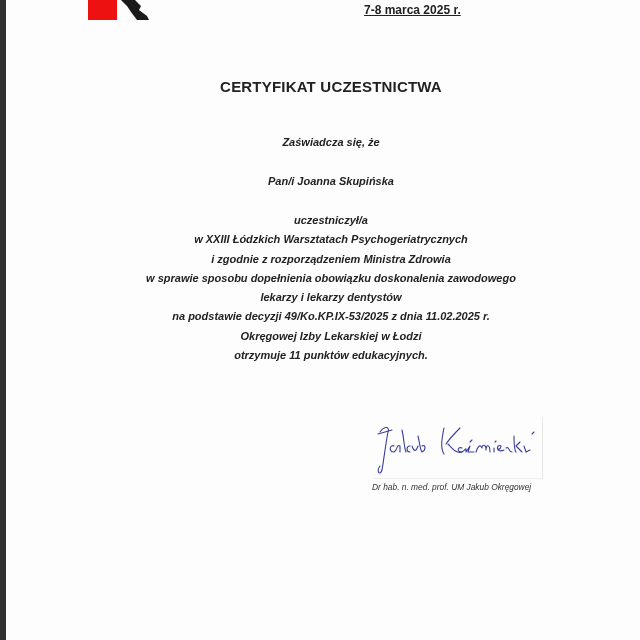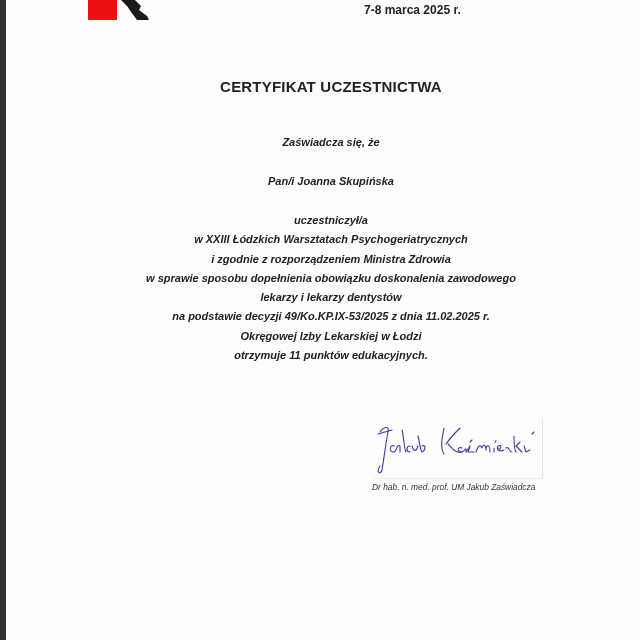--- a/index.html
+++ b/index.html
@@ -18,20 +18,21 @@
     background: #fdfdfd;
   }
   .logo { position: absolute; left: 82px; top: 0; width: 100px; height: 22px; }
   .logo .red {
     position: absolute; left: 0; top: 0; width: 29px; height: 20px; background: #ee1111;
   }
   .logo .black { position: absolute; left: 33px; top: 0; }
   .date {
     position: absolute; left: 358px; top: 3px; font-size: 12px; font-weight: bold;
     color: #222;
+    text-decoration: underline;
   }
   .title {
     position: absolute; left: 0; width: 650px; top: 78px; text-align: center;
     font-size: 15px; font-weight: bold; color: #222; letter-spacing: 0.2px;
   }
   .centered {
     position: absolute; left: 0; width: 650px; text-align: center;
     font-size: 11px; font-style: italic; font-weight: bold; color: #222;
   }
   .body-lines { position: absolute; left: 0; width: 650px; top: 211px; text-align: center; }
@@ -95,14 +96,14 @@
         <path d="M70 10 C68 20 66 30 70 36 M72 26 C76 20 82 14 86 10 M74 26 C78 30 82 36 88 34"></path>
         <path d="M88 30 C84 28 82 34 88 34 C92 32 92 28 92 34 L96 28 L94 34 L100 34 M96 24 L98 22"></path>
         <path d="M102 34 C104 28 106 26 108 30 C108 26 112 26 112 32 C112 26 116 26 116 34"></path>
         <path d="M120 30 L120 34 M121 24 L122 23 M124 32 C128 30 128 26 124 28 C122 32 126 34 130 32"></path>
         <path d="M132 30 C136 28 134 34 138 34 M140 18 C140 26 140 32 142 34 M142 28 L146 24 M142 28 L148 34 M150 28 L152 34 L156 32"></path>
         <path d="M158 16 L160 14"></path>
       </g>
     </svg>
   </div>
 
-  <div class="signer">Dr hab. n. med. prof. UM Jakub Zaświadcza</div>
+  <div class="signer">Dr hab. n. med. prof. UM Jakub Okręgowej</div>
 </div>
 
 </body></html>

